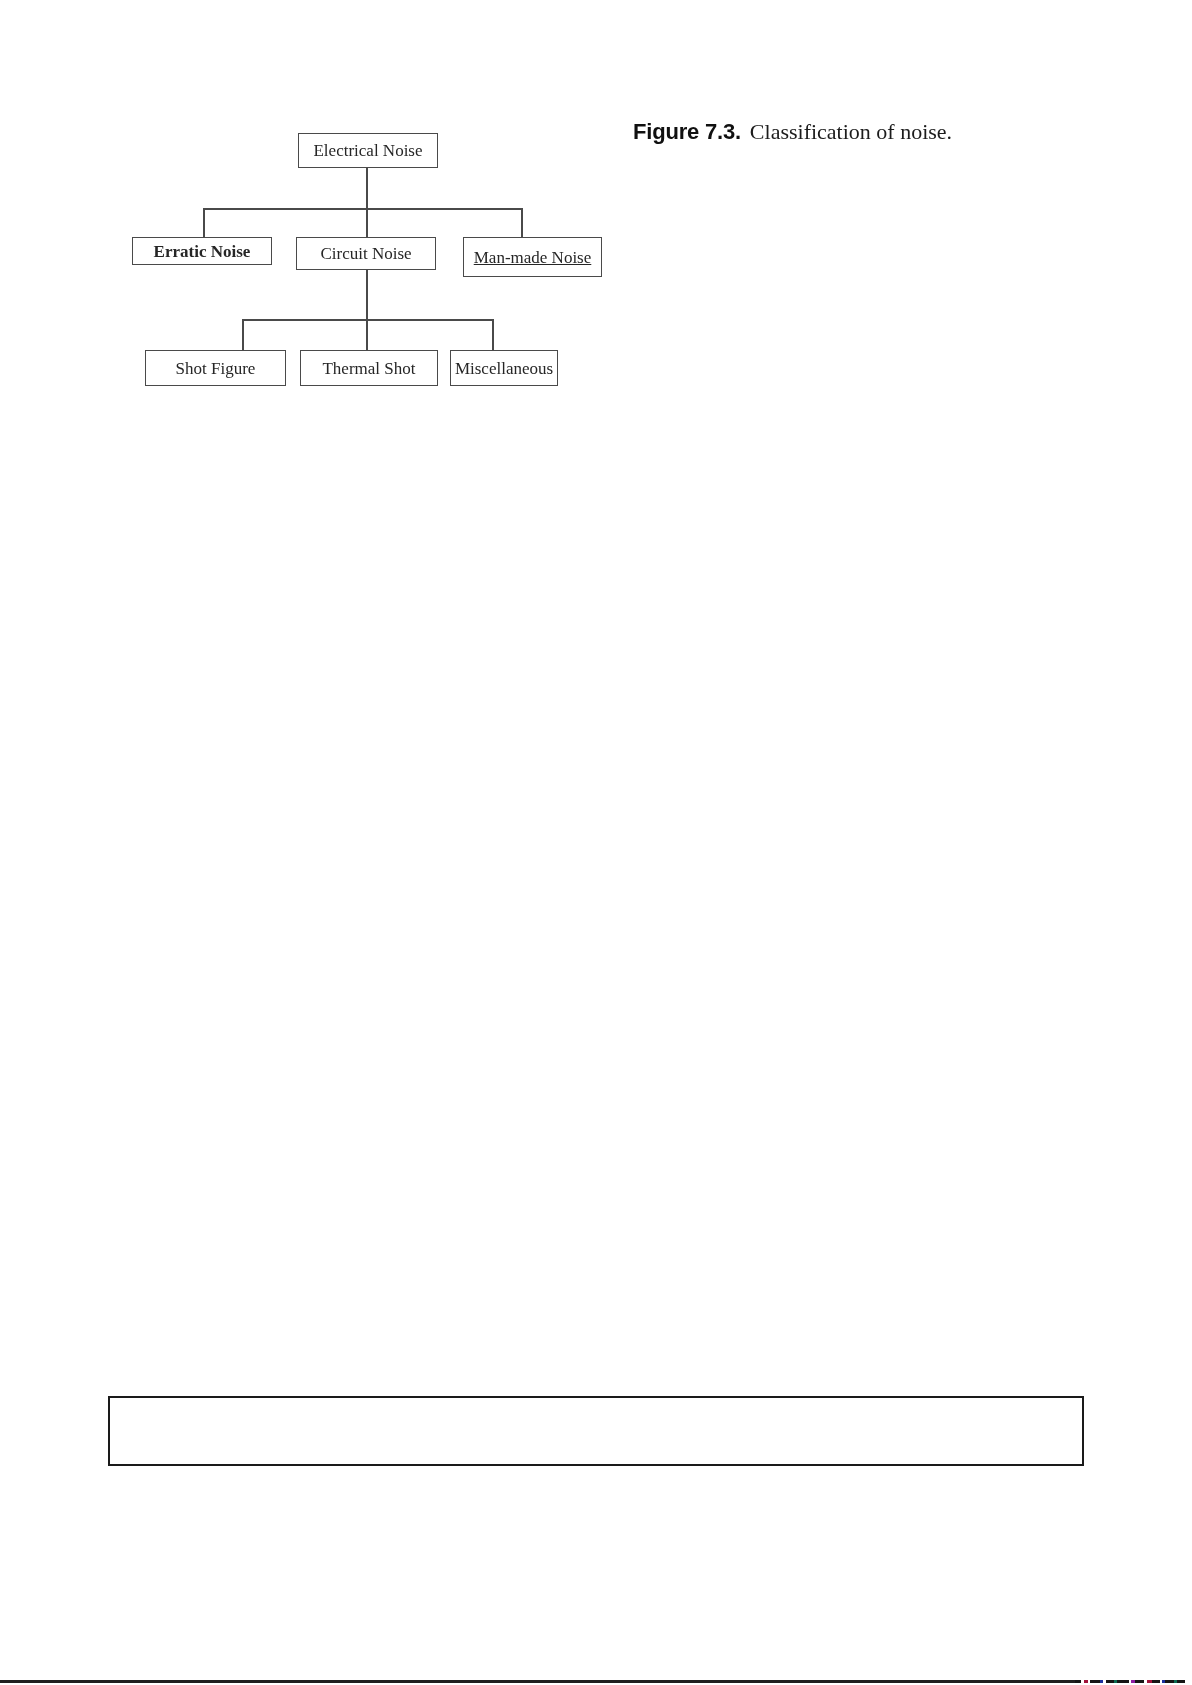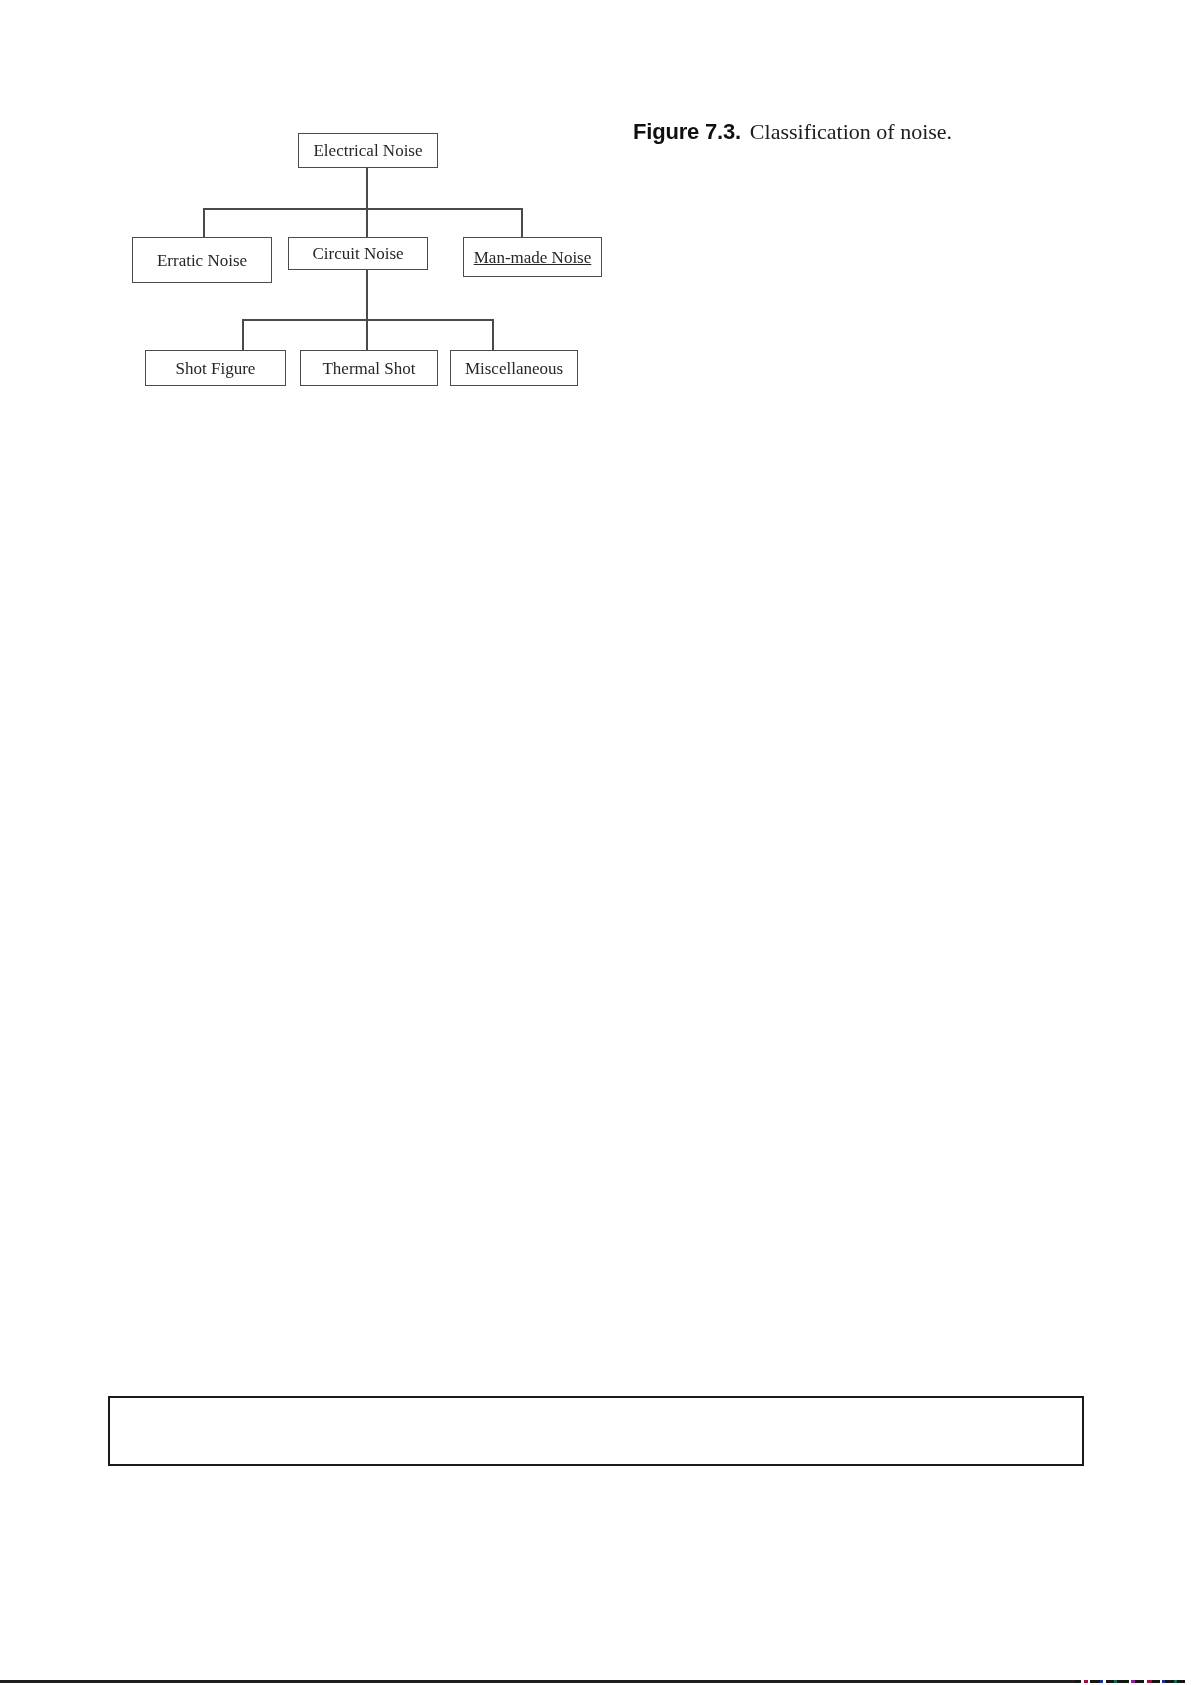--- a/index.html
+++ b/index.html
@@ -15,26 +15,26 @@
   .diagram{position:absolute;left:0;top:0;width:700px;height:420px;}
   .node{
     position:absolute;
     box-sizing:border-box;
     border:1.5px solid #4a4a4a;
     background:#ffffff;
     display:flex;align-items:center;justify-content:center;
     font-size:17px;color:#262626;line-height:1;white-space:nowrap;
   }
   .node-electrical{left:298px;top:123px;width:140px;height:35px;margin-top:10px;}
-  .node-erratic   {left:132px;top:237px;width:140px;height:46px;}
-  .node-circuit   {left:288px;top:237px;width:140px;height:33px;}
+  .node-erratic   {left:132px;top:237px;width:140px;height:28px;font-weight:bold;}
+  .node-circuit   {left:296px;top:237px;width:140px;height:33px;}
   .node-manmade   {left:463px;top:237px;width:139px;height:40px;text-decoration:underline;}
   .node-shot      {left:145px;top:350px;width:141px;height:36px;}
   .node-thermal   {left:300px;top:350px;width:138px;height:36px;}
-  .node-misc      {left:450px;top:350px;width:128px;height:36px;}
+  .node-misc      {left:450px;top:350px;width:108px;height:36px;}
   .line{position:absolute;background:#4a4a4a;}
   .v-top   {left:366px;top:158px;width:2px;height:79px;}
   .h-row2  {left:203px;top:208px;width:320px;height:2px;}
   .s-l2    {left:203px;top:208px;width:2px;height:29px;}
   .s-r2    {left:521px;top:208px;width:2px;height:29px;}
   .v-mid   {left:366px;top:270px;width:2px;height:80px;}
   .h-row3  {left:242px;top:319px;width:252px;height:2px;}
   .s-l3    {left:242px;top:319px;width:2px;height:31px;}
   .s-r3    {left:492px;top:319px;width:2px;height:31px;}
   

